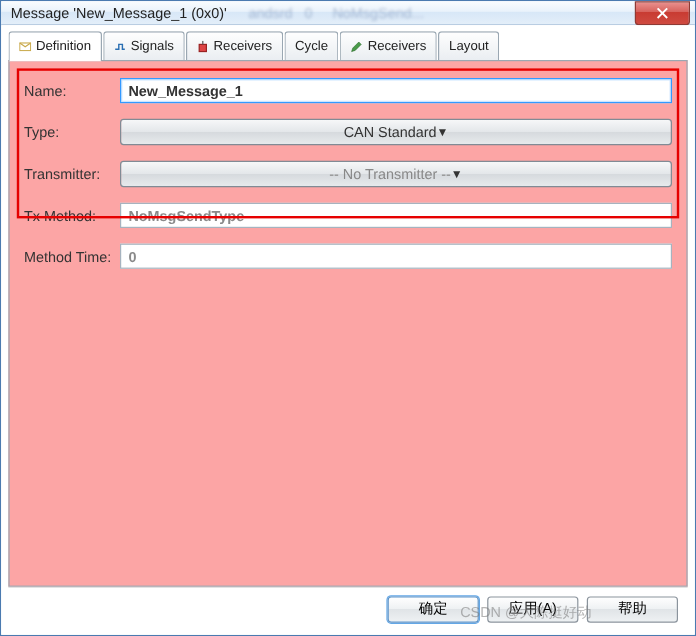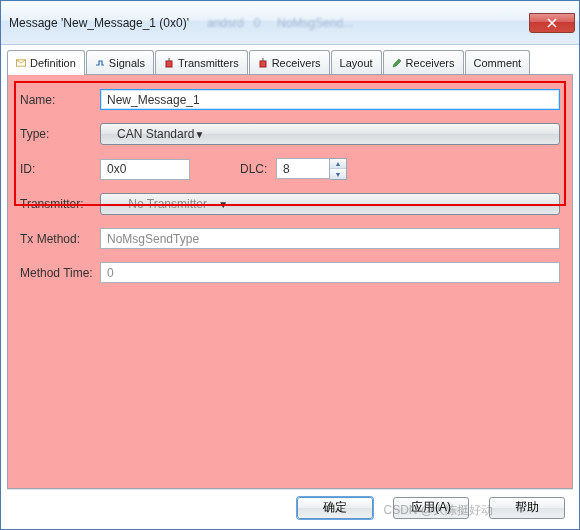--- a/index.html
+++ b/index.html
@@ -1,19 +1,19 @@
 <!DOCTYPE html>
 <html><head>
 <meta charset="utf-8">
 <style>
   * { box-sizing: border-box; font-family: "Segoe UI", Tahoma, sans-serif; }
   body { margin: 0; width: 580px; height: 530px; background: #fff; overflow: hidden; }
   .window { width: 580px; height: 530px; border: 1px solid #4a7ab0; display: flex; flex-direction: column; }
   .titlebar {
-    height: 44px; display: flex; align-items: center;
+    height: 20px; display: flex; align-items: center;
     background: linear-gradient(to bottom, #f9fcff 0%, #e9f2fb 45%, #d7e7f7 46%, #e3eef9 100%);
     border-bottom: 1px solid #b9cde2; padding-left: 8px; justify-content: flex-end;
   }
   .title-text { font-size: 12px; color: #222; flex: 0 0 auto; }
   .title-blur { margin-left: 18px; color: rgba(60,90,140,0.35); font-size: 12px; filter: blur(1.2px); }
   .title-spacer { flex: 1; }
   .close-btn {
     width: 46px; height: 20px; margin-right: 4px; border-radius: 0 0 3px 3px;
     background: linear-gradient(to bottom, #e9908e 0%, #d6615b 45%, #c83b32 46%, #cf4a40 100%);
     border: 1px solid #8e3a34; display: flex; align-items: center; justify-content: center;
@@ -36,36 +36,36 @@
   .redbox { position: absolute; border: 2px solid #e60000; left: 6px; right: 6px; top: 6px; height: 125px; pointer-events: none; }
 
   .row { display: flex; align-items: center; font-size: 12px; color: #333; }
   .lbl { width: 80px; }
   .inp {
     height: 21px; border: 1px solid #a6b3bf; padding: 0 6px; font-size: 12px; color: #333;
     background: #fff;
   }
   .inp.focus { border: 1px solid #3399ff; box-shadow: 0 0 0 1px rgba(51,153,255,0.25) inset; }
   .inp.disabled { color: #8a8a8a; }
-  .wfull { flex: 1; }
+  .wfull { flex: 1; font-weight: bold; }
   .sel {
     height: 22px; flex: 1; border: 1px solid #818b95; border-radius: 3px;
     background: linear-gradient(to bottom,#f6f7f8,#e4e7ea 48%,#d5d9dd 49%,#e7eaec);
-    display: flex; align-items: center; justify-content: flex-start; padding: 0 16px; font-size: 12px; cursor: pointer;
+    display: flex; align-items: center; justify-content: center; padding: 0 4px; font-size: 12px; cursor: pointer;
   }
   .sel .arrow { font-size: 10px; color: #333; }
   .spinbox { display: flex; }
   .spin-btns { display: flex; flex-direction: column; border: 1px solid #9aa7b2; border-left: none; }
   .spin-btns div {
     width: 16px; height: 10px; font-size: 7px; display: flex; align-items: center; justify-content: center;
     background: linear-gradient(to bottom,#fafcfe,#dbe6f1); cursor: pointer; color: #4a6b99;
   }
   .spin-btns div:first-child { border-bottom: 1px solid #c5d2de; }
 
-  .footer { height: 36px; display: flex; align-items: center; justify-content: flex-end; gap: 20px; padding: 0 8px; border-top: 1px solid #e2e2e2; position: relative; }
+  .footer { height: 36px; display: flex; align-items: center; justify-content: flex-end; gap: 7px; padding: 0 8px; border-top: 1px solid #e2e2e2; position: relative; }
   .btn {
     min-width: 76px; height: 22px; border: 1px solid #8a939c; border-radius: 3px;
     background: linear-gradient(to bottom,#fefefe,#eef1f3 48%,#e0e4e7 49%,#eef1f3);
     font-size: 12px; display: flex; align-items: center; justify-content: center; cursor: pointer; padding: 0 12px;
   }
   .btn.default { box-shadow: 0 0 0 1px #63a7e6; border-color: #5f94c7; }
   .watermark { position: absolute; right: 80px; bottom: 6px; font-size: 12px; color: rgba(120,120,120,0.55); pointer-events: none; filter: blur(0.3px); }
 </style>
 </head>
 <body>
@@ -101,76 +101,54 @@
         </span>
         <span>Signals</span>
       </div>
       <div class="tab">
         <span class="tab-icon">
           <svg width="8" height="10" viewBox="0 0 8 10">
               <rect x="1" y="3" width="6" height="6" fill="#d44" stroke="#922"></rect>
               <line x1="4" y1="0" x2="4" y2="3" stroke="#555"></line>
             </svg>
         </span>
-        <span>Transmitters</span>
-      </div>
-      <div class="tab">
-        <span class="tab-icon">
-          <svg width="8" height="10" viewBox="0 0 8 10">
-              <rect x="1" y="3" width="6" height="6" fill="#d44" stroke="#922"></rect>
-              <line x1="4" y1="0" x2="4" y2="3" stroke="#555"></line>
-            </svg>
-        </span>
         <span>Receivers</span>
       </div>
       <div class="tab">
-        <span>Layout</span>
+        <span>Cycle</span>
       </div>
       <div class="tab">
         <span class="tab-icon">
           <svg width="10" height="10" viewBox="0 0 10 10">
               <path d="M1 9 L2 6 L7 1 L9 3 L4 8 Z" fill="#4a9b4a" stroke="#2d6b2d" stroke-width="0.5"></path>
             </svg>
         </span>
         <span>Receivers</span>
       </div>
       <div class="tab">
-        <span>Comment</span>
+        <span>Layout</span>
       </div>
     </div>
 
     <div class="tabpage">
       <div class="redbox"></div>
 
       <div class="row">
         <span class="lbl">Name:</span>
         <input class="inp focus wfull" value="New_Message_1" style="">
       </div>
 
       <div class="row">
         <span class="lbl">Type:</span>
         <div class="sel">
           <span>CAN Standard</span>
           <span class="arrow">▼</span>
         </div>
       </div>
 
-      <div class="row">
-        <span class="lbl">ID:</span>
-        <input class="inp" style="width: 90px;" value="0x0">
-        <span style="width:50px"></span>
-        <span style="width:36px">DLC:</span>
-        <div class="spinbox">
-          <input class="inp" style="width: 54px;" value="8">
-          <div class="spin-btns">
-            <div>▲</div>
-            <div>▼</div>
-          </div>
-        </div>
-      </div>
 
       <div class="row">
         <span class="lbl">Transmitter:</span>
         <div class="sel">
           <span style="color:#888">-- No Transmitter --</span>
           <span class="arrow">▼</span>
         </div>
       </div>
 
       <div class="row">

